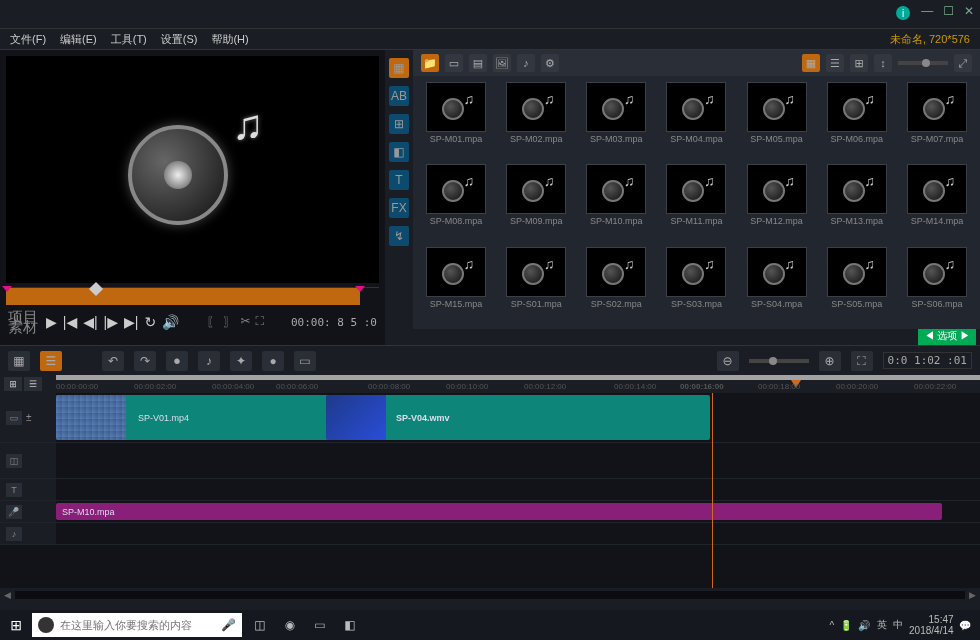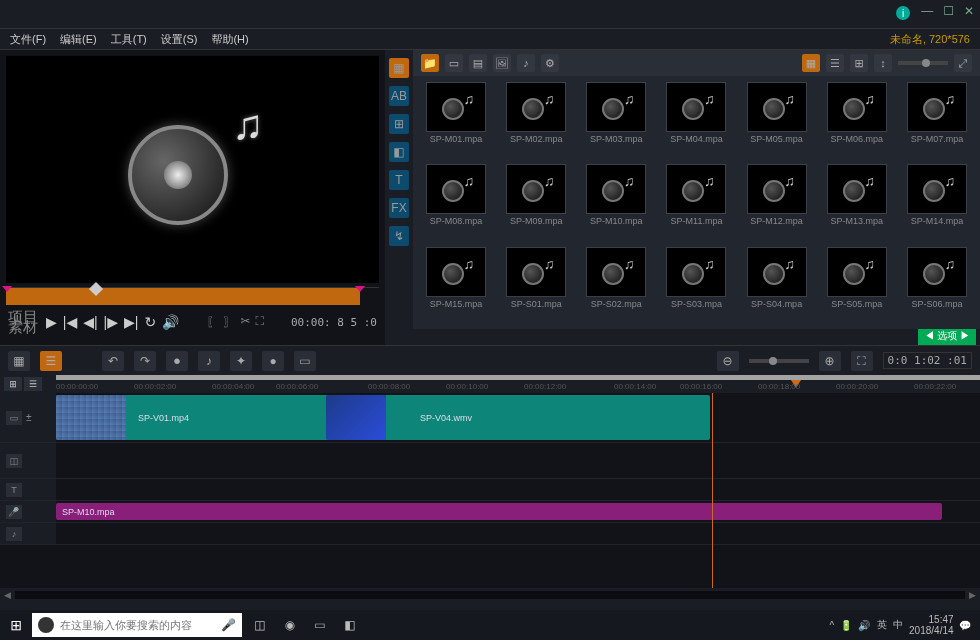--- a/index.html
+++ b/index.html
@@ -88,21 +88,21 @@
 .track.small { height: 22px; }
 .track .thead { width: 56px; background: #1a1d23; display: flex; align-items: center; gap: 4px; padding-left: 6px; color: #888; font-size: 10px; }
 .track .thead .ticn { width: 16px; height: 14px; background: #2a2e36; display:flex; align-items:center; justify-content:center; font-size:9px;}
 .track .tbody { flex: 1; position: relative; }
 .clip { position: absolute; top: 2px; bottom: 2px; border-radius: 2px; display: flex; align-items: center; padding-left: 6px; font-size: 9px; color: #dde; overflow:hidden;}
 .clip.video1 { background: #0d8578; left: 0; width: 318px; }
 .clip.video1 .th { width:70px; height:100%; background:linear-gradient(45deg,#5a7fb5,#3a5a8a); background-size:6px 6px; position:absolute; left:0; top:0;}
 .clip.video1 .lbl { margin-left:76px;}
 .clip.video2 { background: #0d8578; left: 270px; width: 384px; }
 .clip.video2 .th { width:60px; height:100%; background:linear-gradient(135deg,#1e3a8a,#2a4dd8); position:absolute; left:0; top:0;}
-.clip.video2 .lbl { margin-left:88px;}
+.clip.video2 .lbl { margin-left:64px;font-weight:bold;}
 .clip.audio { background: #8a1f7a; left: 0; width: 886px; }
 .playline { position:absolute; left:712px; top:0; bottom:0; width:1px; background:#cc6a1e; z-index:5;}
 .tracks-wrap { position:relative;}
 
 
 .hscroll { height:14px; background:#1a1d23; display:flex; align-items:center; padding:0 4px;}
 .hscroll .arr { font-size:9px; color:#666; cursor:pointer;}
 .hscroll .track-sb { flex:1; height:8px; background:#0a0c10; margin:0 4px;}
 
 
@@ -426,21 +426,21 @@
   <div class="ticks" id="ticks">
       <div class="playhead"></div>
       <span style="left: 0px;">00:00:00:00</span>
       <span style="left: 78px;">00:00:02:00</span>
       <span style="left: 156px;">00:00:04:00</span>
       <span style="left: 220px;">00:00:06:00</span>
       <span style="left: 312px;">00:00:08:00</span>
       <span style="left: 390px;">00:00:10:00</span>
       <span style="left: 468px;">00:00:12:00</span>
       <span style="left: 546px; margin-left: 12px;">00:00:14:00</span>
-      <span style="left: 624px;">00:00:16:00</span>
+      <span style="left: 624px; font-weight: bold;">00:00:16:00</span>
       <span style="left: 702px;">00:00:18:00</span>
       <span style="left: 780px;">00:00:20:00</span>
       <span style="left: 858px;">00:00:22:00</span>
     </div>
 </div>
 
 <div class="tracks-wrap">
 <div class="playline"></div>
 <div class="tracks">
   <div class="track" style="height:50px">

